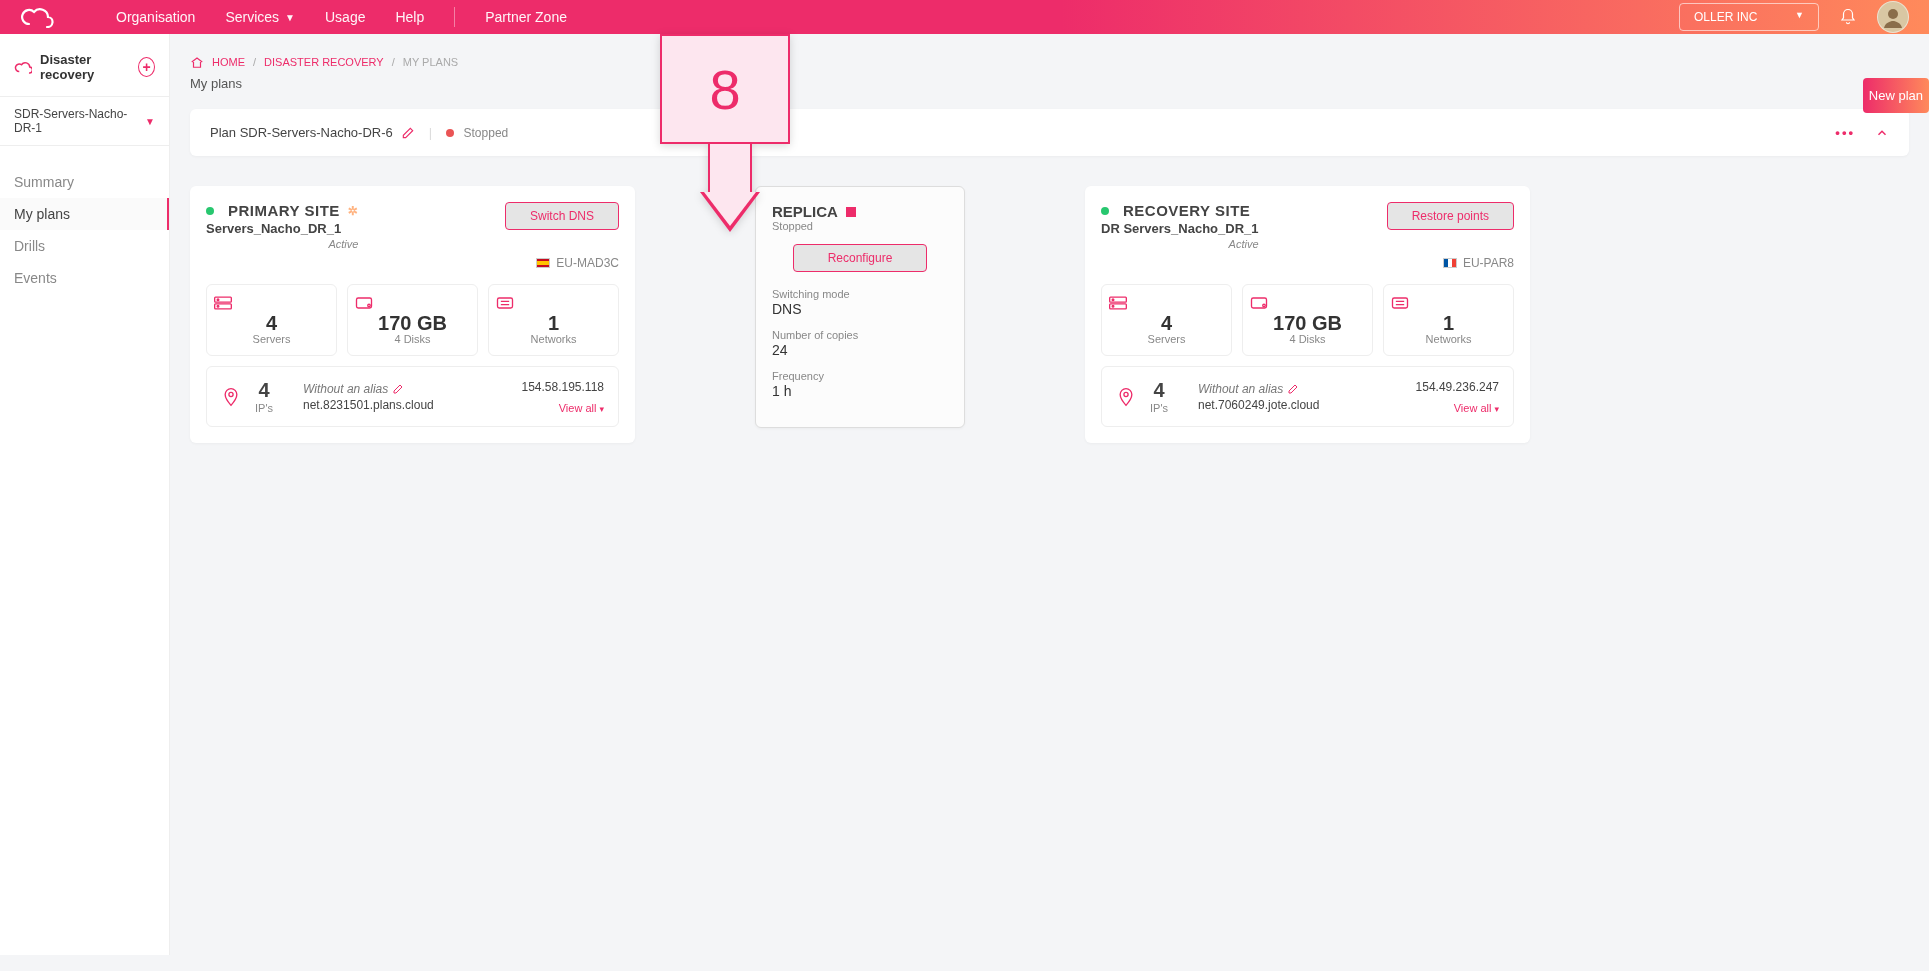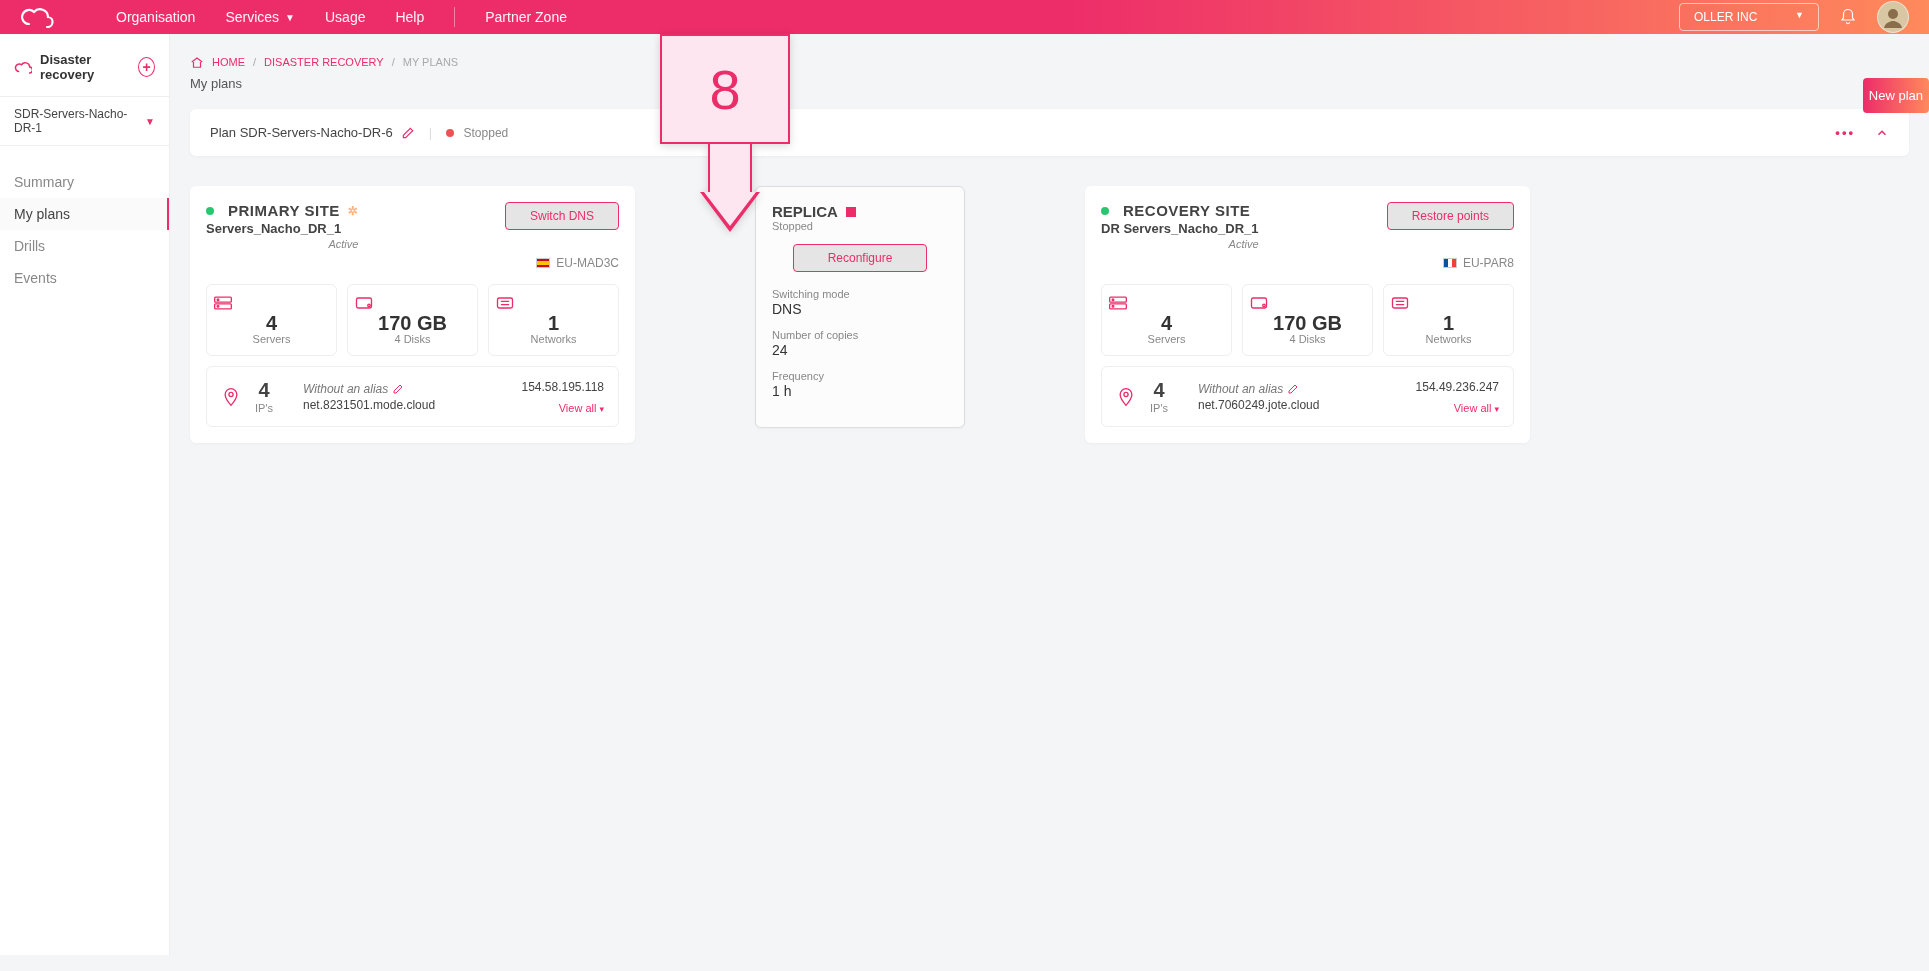--- a/index.html
+++ b/index.html
@@ -413,21 +413,21 @@
           </div>
           <div class="ip-mid">
             <div class="alias">
               <span>Without an alias</span>
               <span style="color:var(--pink);">
                   <svg width="12" height="12" viewBox="0 0 24 24" fill="none" stroke="#ed2c6a" stroke-width="2">
                     <path d="M4 20h4L20 8l-4-4L4 16v4z"></path>
                   </svg>
                 </span>
             </div>
-            <div>net.8231501.mode.cloud</div>
+            <div>net.8231501.plans.cloud</div>
           </div>
           <div class="ip-right">
             <div>154.58.195.118</div>
             <div class="viewall">
               <span>View all</span> <span style="font-size:9px;">▾</span>
             </div>
           </div>
         </div>
       </div>
 

